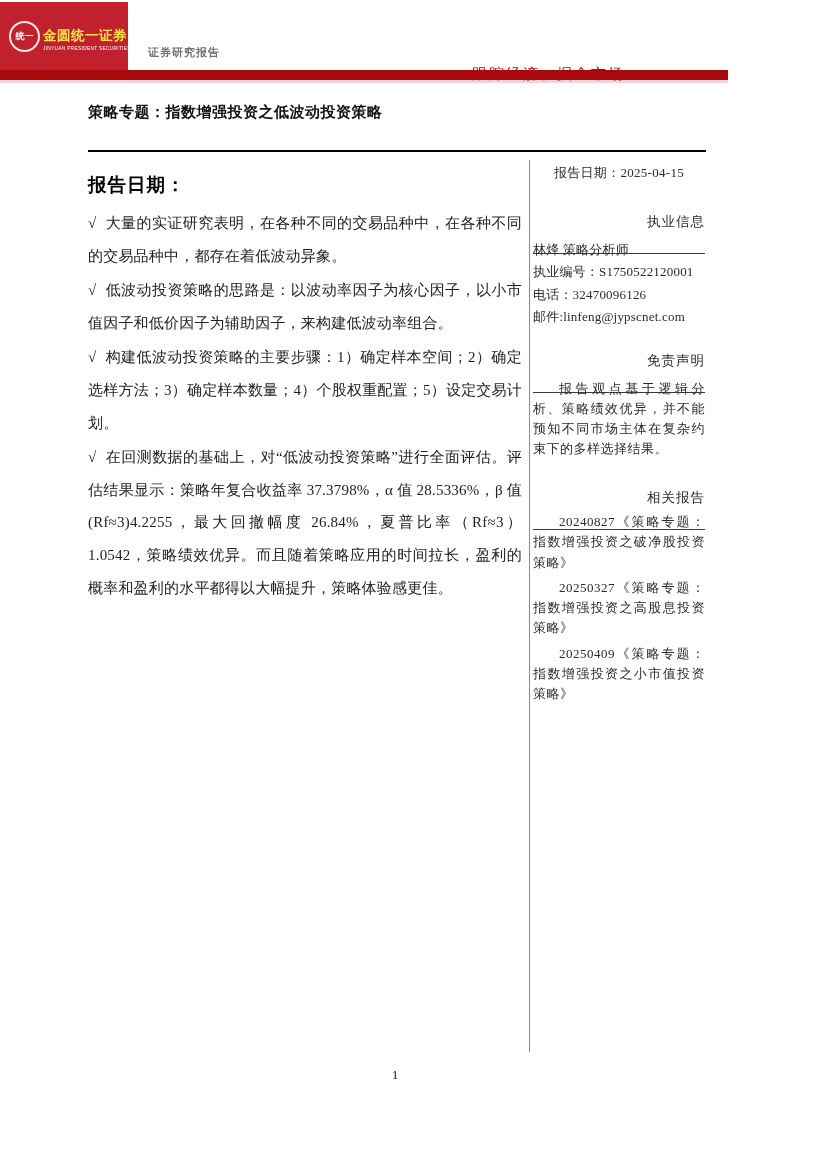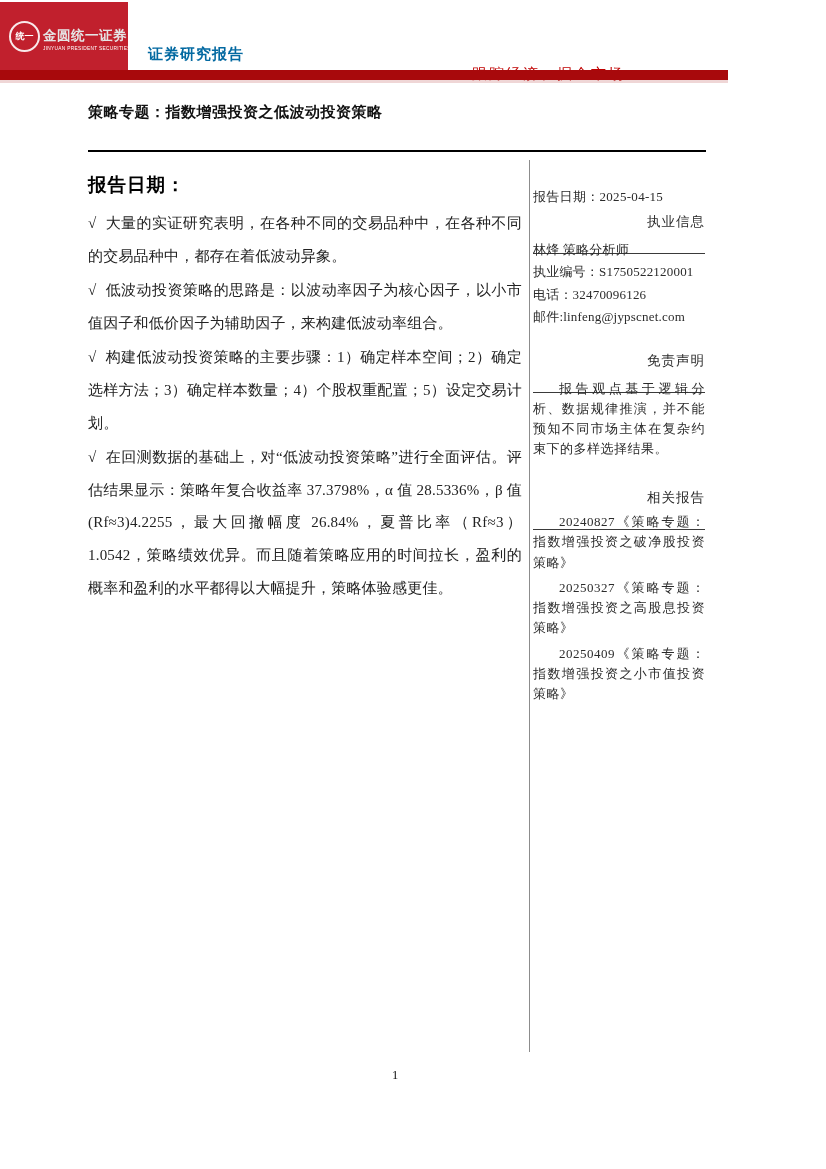--- a/index.html
+++ b/index.html
@@ -11,30 +11,30 @@
   .logo-block{
     position:absolute;left:0;top:2px;width:128px;height:68px;
     background:#c1202d;
   }
   .seal{
     position:absolute;left:9px;top:19px;width:27px;height:27px;border-radius:50%;
     border:2px solid rgba(255,255,255,.9);display:flex;align-items:center;justify-content:center;
     color:#ffffff;font-size:9px;line-height:9px;text-align:center;font-weight:bold;
   }
   .brand-cn{
-    position:absolute;left:43px;top:25px;color:#e5e5e5;font-weight:bold;
+    position:absolute;left:43px;top:25px;color:#fde047;font-weight:bold;
     font-size:13.5px;letter-spacing:0.5px;white-space:nowrap;
   }
   .brand-en{
     position:absolute;left:43px;top:44px;color:#ffffff;
     font-size:4.8px;letter-spacing:0.3px;white-space:nowrap;font-family:"Liberation Sans",sans-serif;
   }
   .report-type{
-    position:absolute;left:148px;top:45px;color:#0369a1;font-weight:bold;
-    font-size:15px;letter-spacing:1px;white-space:nowrap;
+    position:absolute;left:148px;top:45px;color:#737373;font-weight:bold;
+    font-size:11px;letter-spacing:1px;white-space:nowrap;
   }
   .slogan{
     position:absolute;right:103px;top:45px;color:#c00000;
     font-size:15px;letter-spacing:2px;white-space:nowrap;margin-top:20px;
   }
   .red-bar{position:absolute;left:0;top:70px;width:826px;height:10px;background:#a8090c;}
   .red-bar-shadow{position:absolute;left:0;top:80px;width:826px;height:3px;background:#dba3a3;opacity:.45;}
   
   .doc-title{
     position:absolute;left:88px;top:103px;width:620px;
@@ -47,21 +47,21 @@
   .bullet{
     font-size:15px;line-height:32.6px;text-align:justify;color:#222;
     margin:0 0 2px 0;letter-spacing:0.2px;
   }
   .bullet .mark{margin-right:9px;}
   
   .divider-v{position:absolute;left:529px;top:160px;width:1px;height:892px;background:#8c8c8c;}
   
   .sidebar{position:absolute;left:533px;top:160px;width:172px;font-size:13px;color:#2b2b2b;}
   .sb-block{position:absolute;left:0;width:172px;}
-  .sb-date{top:28px;text-align:left;letter-spacing:0.3px;font-family:Liberation Serif, serif;}
+  .sb-date{top:4px;text-align:center;letter-spacing:0.3px;font-family:Liberation Serif, serif;}
   .sb-heading{text-align:right;padding-bottom:22px;border-bottom:1px solid #3a3a3a;letter-spacing:1px;font-size:13.5px;}
   .sb-h1{top:53px;}
   .sb-contact{top:79px;line-height:22.3px;letter-spacing:0.2px;}
   .sb-h2{top:192px;}
   .sb-disc{top:219px;line-height:20px;text-align:justify;letter-spacing:0.5px;}
   .sb-disc p{margin:0;text-indent:2em;}
   .sb-h3{top:329px;}
   .sb-reports{top:352px;line-height:20.3px;letter-spacing:0.5px;}
   .sb-reports .rpt{margin:0 0 5px 0;text-indent:2em;text-align:justify;}
   
@@ -103,21 +103,21 @@
     <div class="sb-block sb-heading sb-h1">执业信息</div>
     <div class="sb-block sb-contact">
       <div>林烽 策略分析师</div>
       <div>执业编号：S1750522120001</div>
       <div>电话：32470096126</div>
       <div>邮件:linfeng@jypscnet.com</div>
     </div>
 
     <div class="sb-block sb-heading sb-h2">免责声明</div>
     <div class="sb-block sb-disc">
-      <p>报告观点基于逻辑分析、数据规律推演，并不能预知不同市场主体在复杂约束下的多样选择结果。</p>
+      <p>报告观点基于逻辑分析、策略绩效优异，并不能预知不同市场主体在复杂约束下的多样选择结果。</p>
     </div>
 
     <div class="sb-block sb-heading sb-h3">相关报告</div>
     <div class="sb-block sb-reports">
       <p class="rpt">20240827《策略专题：指数增强投资之破净股投资策略》</p>
       <p class="rpt">20250327《策略专题：指数增强投资之高股息投资策略》</p>
       <p class="rpt">20250409《策略专题：指数增强投资之小市值投资策略》</p>
     </div>
   </div>
 

